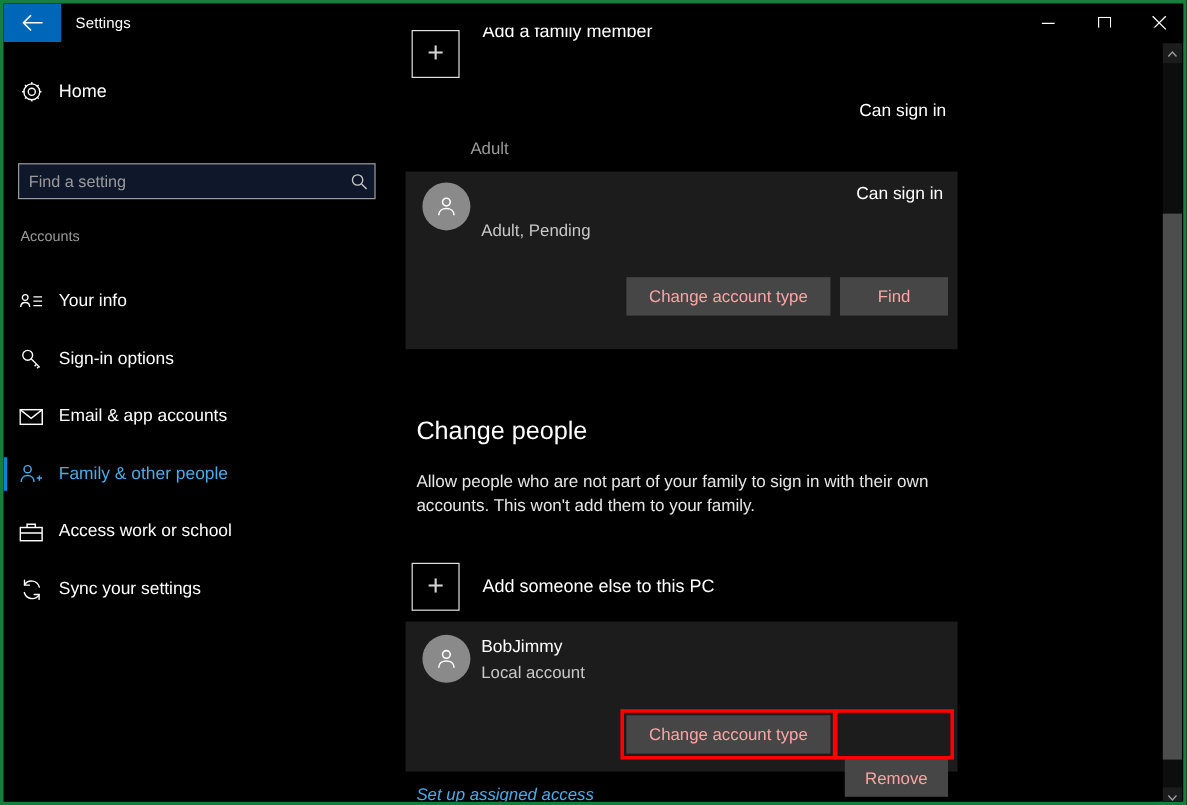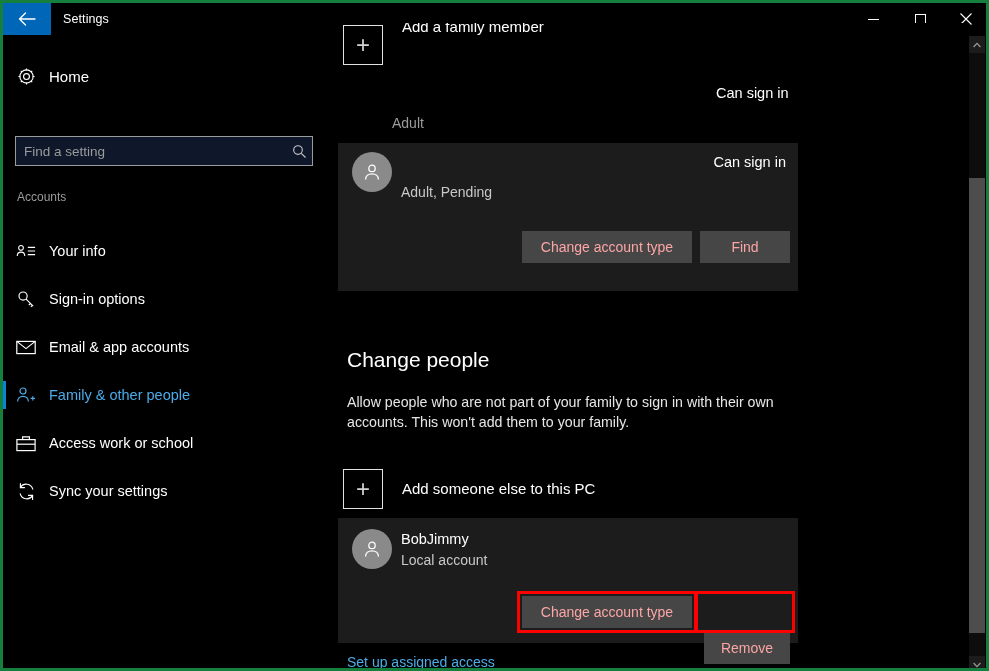--- a/index.html
+++ b/index.html
@@ -388,21 +388,21 @@
       <span class="rowname" style="position:absolute; left:63px; top:13px;">BobJimmy</span>
       <span class="rowsub" style="position:absolute; left:63px; top:34px;">Local account</span>
 
       <button class="btn" style="left:184px; top:78px; width:170px;">Change account type</button>
       <div class="hl" style="left:179px; top:73px; width:180px; height:42px;"></div>
 
       <button class="btn" style="left:366px; top:78px; width:86px;margin-top:36px;">Remove</button>
       <div class="hl" style="left:357px; top:73px; width:100px; height:42px;"></div>
     </div>
 
-    <div class="link" style="position:absolute; left:14px; top:631px;">Set up assigned access</div>
+    <div class="link" style="position:absolute; left:14px; top:631px;font-style:italic;">Set up assigned access</div>
 
   </div>
 
   <div id="scrollbar">
     <div class="sb-arrow" id="sb-up">
       <svg width="8" height="6" viewBox="0 0 8 6">
         <path d="M0.6 5 L4 1.4 L7.4 5" fill="none" stroke="#9b9b9b" stroke-width="1.2"></path>
       </svg>
     </div>
     <div id="sb-track">

